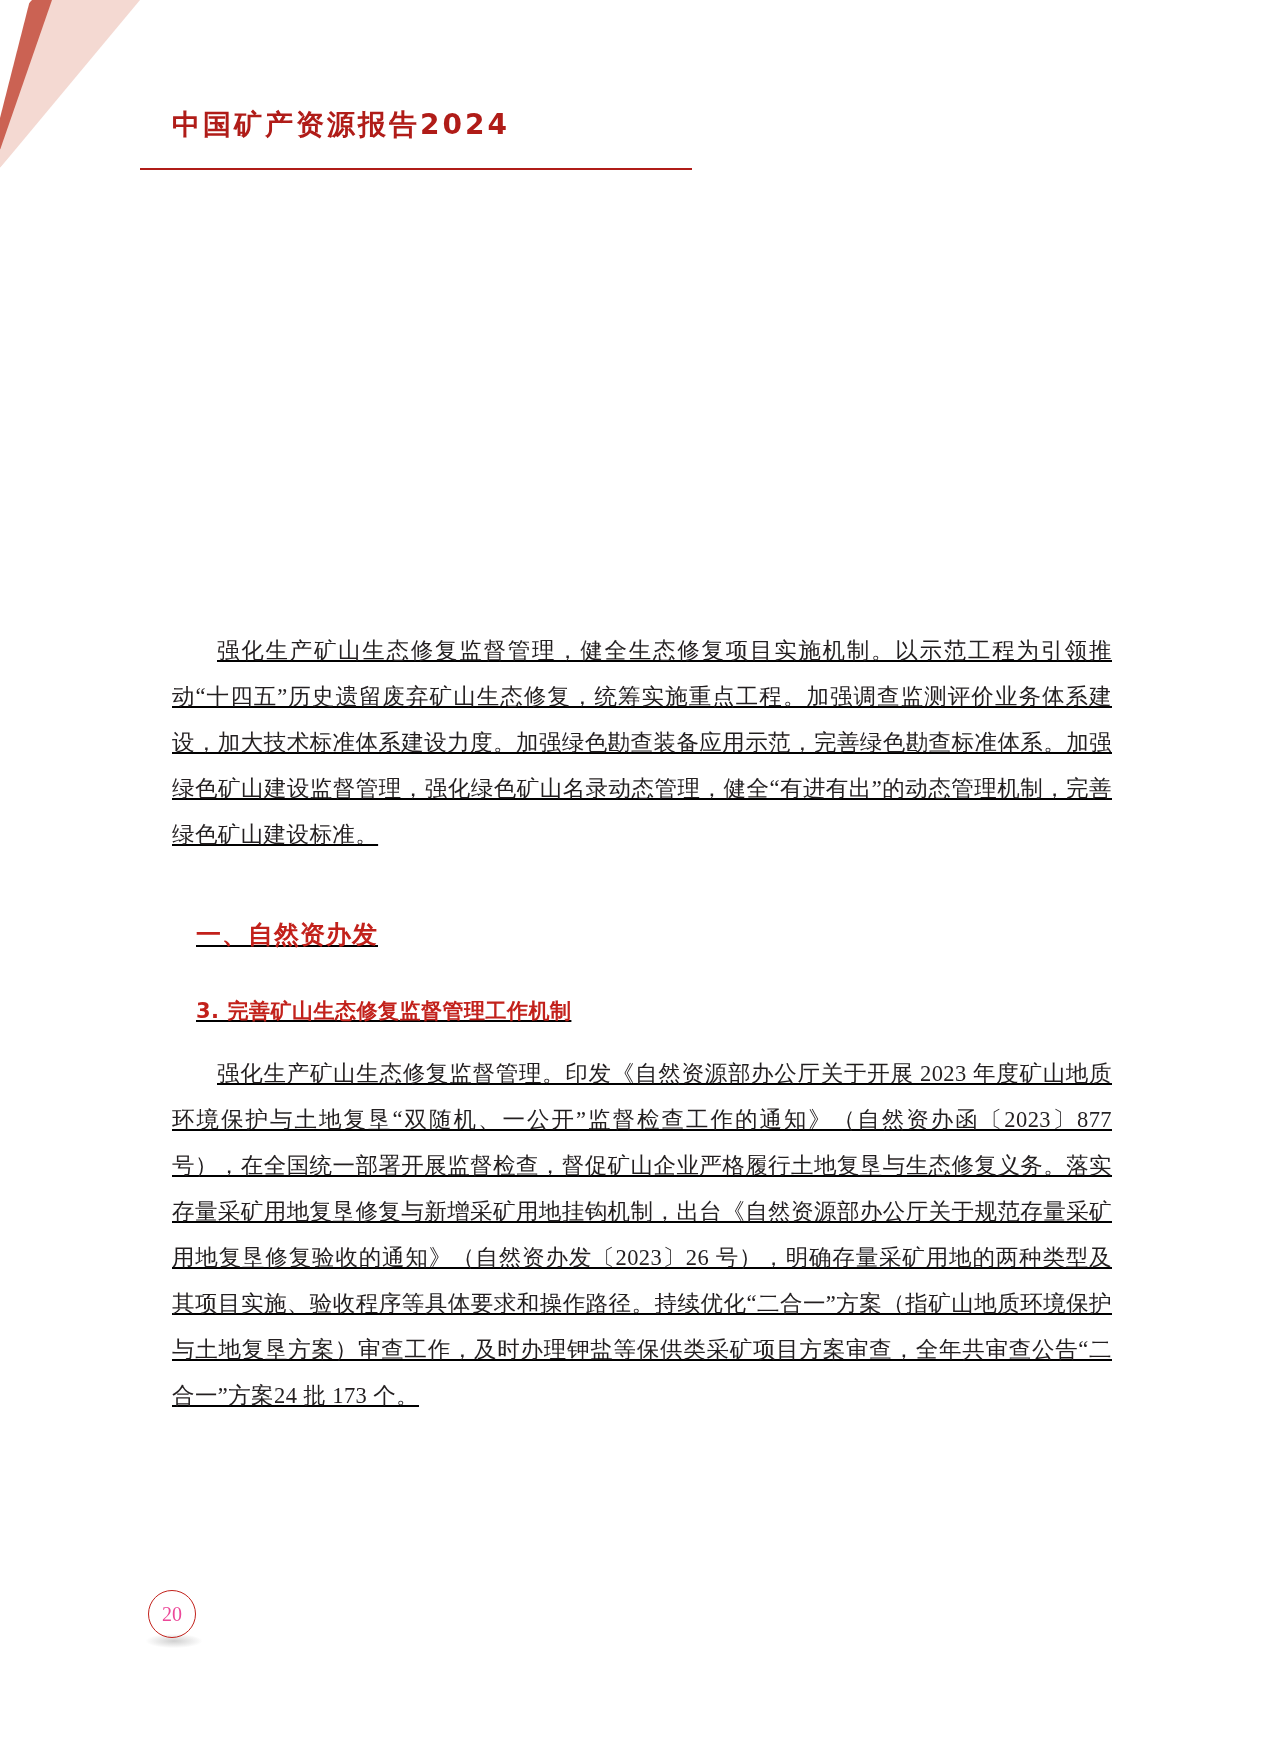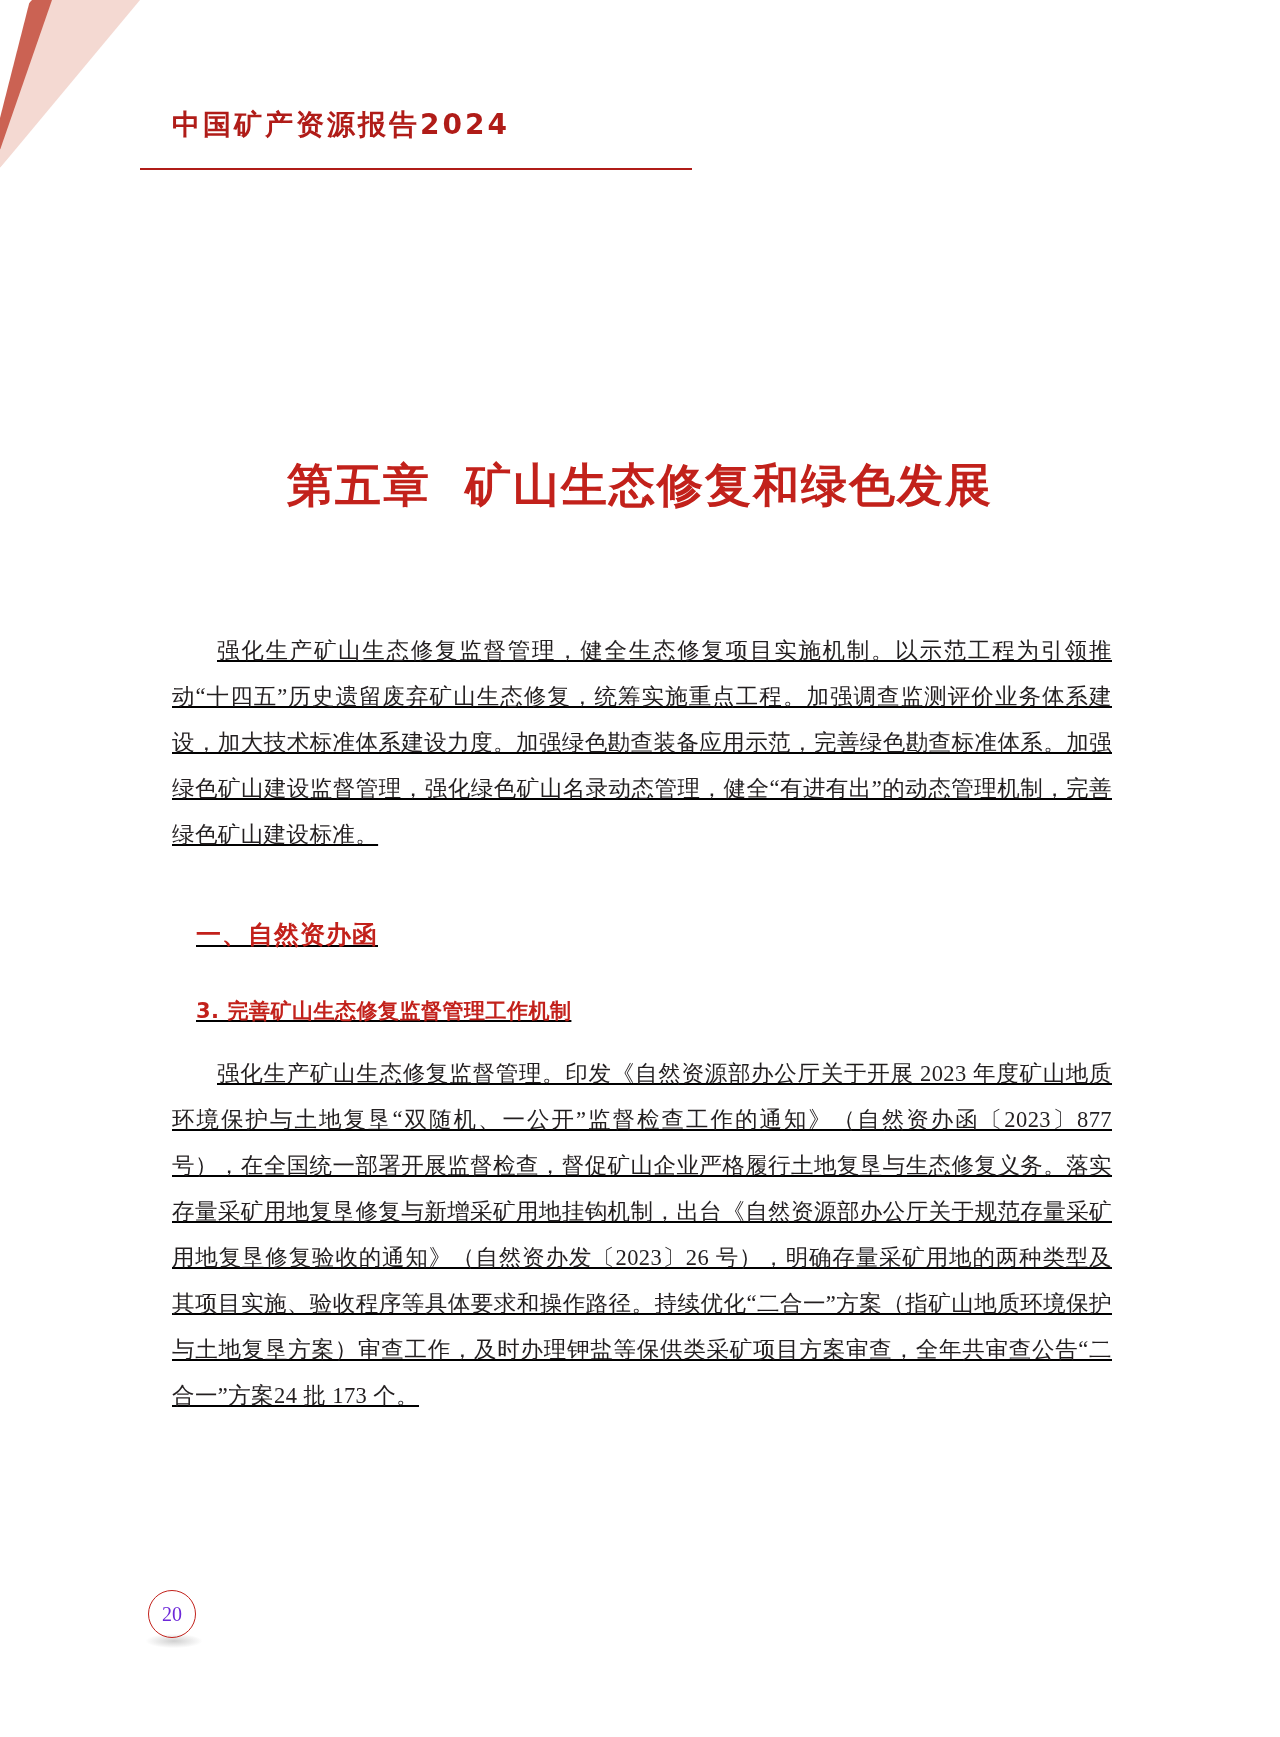--- a/index.html
+++ b/index.html
@@ -129,21 +129,21 @@
     height: 80px;
   }
   .page-circle {
     position: absolute;
     left: 8px;
     top: 0;
     width: 46px;
     height: 46px;
     border: 1.5px solid #c2211b;
     border-radius: 50%;
-    color: #6d28d9;
+    color: #ec4899;
     font-family: "Liberation Serif", serif;
     font-size: 20px;
     display: flex;
     align-items: center;
     justify-content: center;
   }
   .page-shadow {
     position: absolute;
     left: 6px;
     top: 44px;
@@ -165,29 +165,26 @@
       <polygon points="0,0 32,0 0,34" fill="#ffffff"></polygon>
       <polygon points="140,0 168,0 0,182 0,168" fill="#ffffff"></polygon>
     </svg>
   </div>
 
   <div class="header">
     <div class="header-title">中国矿产资源报告2024</div>
     <div class="header-rule"></div>
   </div>
 
-  <div class="chapter-title">
-    <span class="num">第五章</span><span>矿山生态修复和绿色发展</span>
-  </div>
 
   <div class="content">
 
     <p class="para">强化生产矿山生态修复监督管理，健全生态修复项目实施机制。以示范工程为引领推动“十四五”历史遗留废弃矿山生态修复，统筹实施重点工程。加强调查监测评价业务体系建设，加大技术标准体系建设力度。加强绿色勘查装备应用示范，完善绿色勘查标准体系。加强绿色矿山建设监督管理，强化绿色矿山名录动态管理，健全“有进有出”的动态管理机制，完善绿色矿山建设标准。</p>
 
-    <div class="h1-section">一、自然资办函</div>
+    <div class="h1-section">一、自然资办发</div>
 
     <div class="h2-section">3. 完善矿山生态修复监督管理工作机制</div>
 
     <div class="para-block">
       <p class="para">强化生产矿山生态修复监督管理。印发《自然资源部办公厅关于开展 2023 年度矿山地质环境保护与土地复垦“双随机、一公开”监督检查工作的通知》（自然资办函〔2023〕877 号），在全国统一部署开展监督检查，督促矿山企业严格履行土地复垦与生态修复义务。落实存量采矿用地复垦修复与新增采矿用地挂钩机制，出台《自然资源部办公厅关于规范存量采矿用地复垦修复验收的通知》（自然资办发〔2023〕26 号），明确存量采矿用地的两种类型及其项目实施、验收程序等具体要求和操作路径。持续优化“二合一”方案（指矿山地质环境保护与土地复垦方案）审查工作，及时办理钾盐等保供类采矿项目方案审查，全年共审查公告“二合一”方案24 批 173 个。</p>
     </div>
 
   </div>
 
   <div class="footer">

